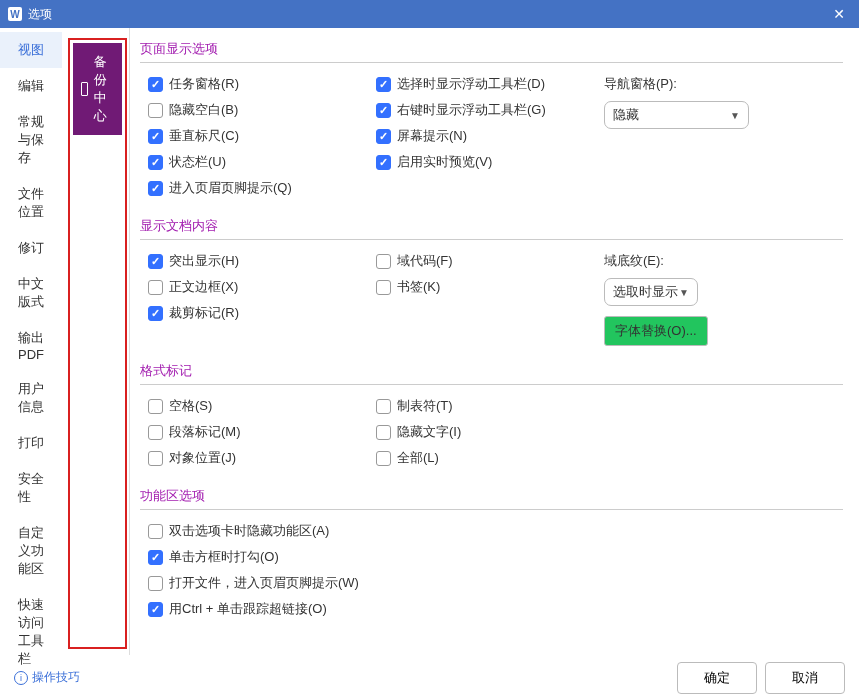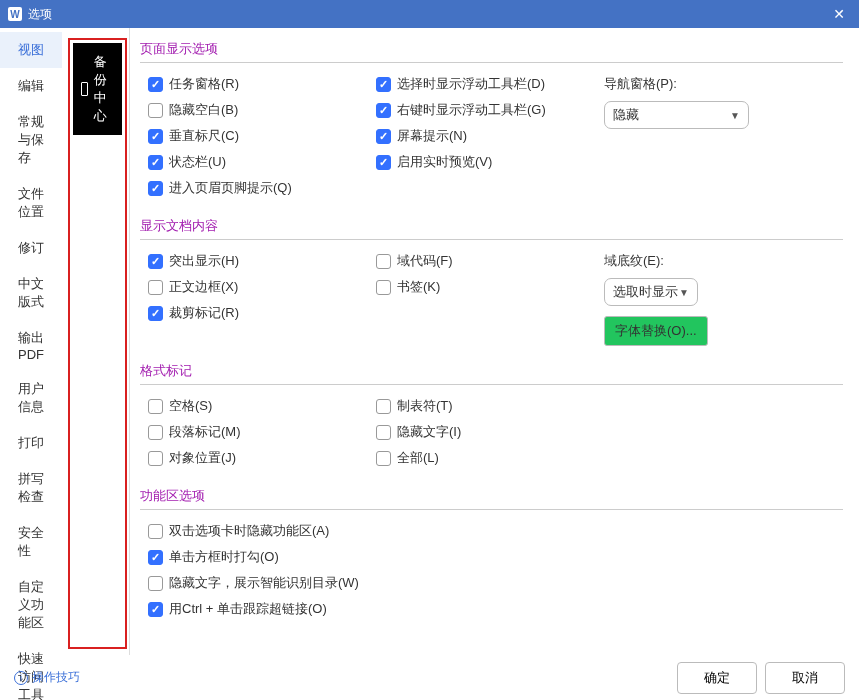--- a/index.html
+++ b/index.html
@@ -12,21 +12,21 @@
     .titlebar-close { cursor: pointer; font-size: 14px; padding: 0 6px; }
     
     .main { display: flex; height: 627px; }
     
     .sidebar { width: 130px; border-right: 1px solid #ddd; padding-top: 4px; display: flex; flex-direction: row; }
     .sidebar-items { flex: 1; }
     .sidebar-item { padding: 9px 18px; font-size: 13px; color: #333; cursor: pointer; }
     .sidebar-item.active { background: #eaf1fb; color: #3a6fd8; }
     
     .backup-btn-wrap { margin: 6px; border: 2px solid #d92020; padding: 3px; }
-    .backup-btn { background: #000000; color: #fff; padding: 10px 8px; font-size: 13px; display: flex; align-items: center; gap: 6px; cursor: pointer; }
+    .backup-btn { background: #701a75; color: #fff; padding: 10px 8px; font-size: 13px; display: flex; align-items: center; gap: 6px; cursor: pointer; }
     .backup-icon { width: 14px; height: 14px; border: 1.5px solid #fff; display: inline-block; border-radius: 1px; }
     
     .content { flex: 1; padding: 10px 16px 10px 10px; overflow-y: auto; font-size: 13px; color: #333; }
     
     .section-title { font-size: 13px; color: #a21caf; border-bottom: 1px solid #ccc; padding-bottom: 4px; margin-bottom: 8px; margin-top: 2px; }
     
     .section-body { margin-bottom: 16px; }
     
     .page-display { display: flex; gap: 0; }
     .col { flex: 0 0 auto; }
@@ -77,21 +77,20 @@
     <div class="sidebar-items" id="sidebar-items">
         <div class="sidebar-item active">视图</div>
         <div class="sidebar-item">编辑</div>
         <div class="sidebar-item">常规与保存</div>
         <div class="sidebar-item">文件位置</div>
         <div class="sidebar-item">修订</div>
         <div class="sidebar-item">中文版式</div>
         <div class="sidebar-item">输出PDF</div>
         <div class="sidebar-item">用户信息</div>
         <div class="sidebar-item">打印</div>
-        <div class="sidebar-item">拼写检查</div>
         <div class="sidebar-item">安全性</div>
         <div class="sidebar-item">自定义功能区</div>
         <div class="sidebar-item">快速访问工具栏</div>
       </div>
     <div class="backup-btn-wrap">
       <div class="backup-btn">
         <span class="backup-icon"></span>
         <span>备份中心</span>
       </div>
     </div>
@@ -228,21 +227,21 @@
         <div class="check-row">
           <span class="checkbox"></span>
           <span class="check-label">双击选项卡时隐藏功能区(A)</span>
         </div>
         <div class="check-row">
           <span class="checkbox checked"></span>
           <span class="check-label">单击方框时打勾(O)</span>
         </div>
         <div class="check-row">
           <span class="checkbox"></span>
-          <span class="check-label">隐藏文字，展示智能识别目录(W)</span>
+          <span class="check-label">打开文件，进入页眉页脚提示(W)</span>
         </div>
         <div class="check-row">
           <span class="checkbox checked"></span>
           <span class="check-label">用Ctrl + 单击跟踪超链接(O)</span>
         </div>
       </div>
   </div>
 </div>
 
 <div class="footer">

